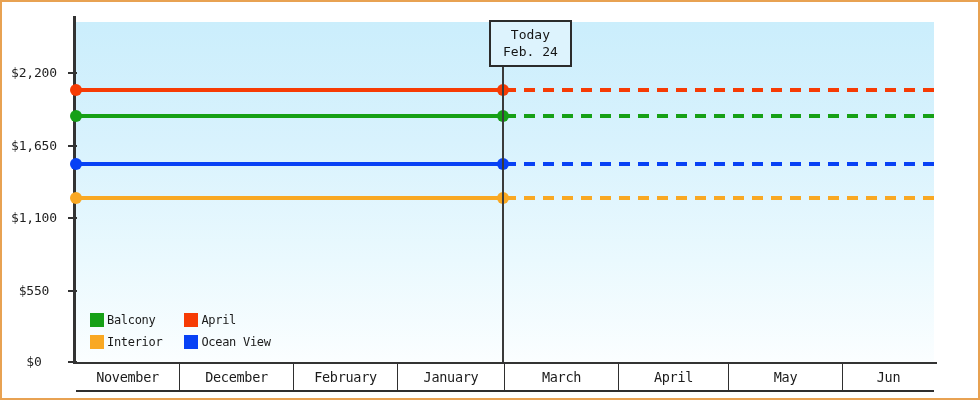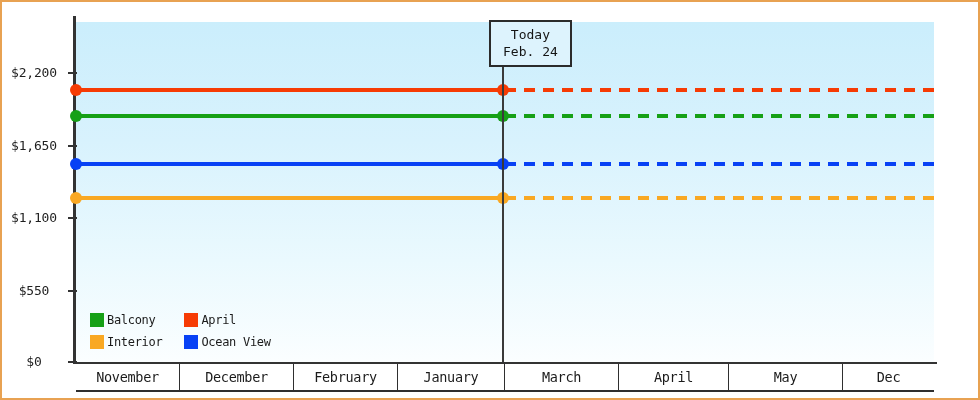--- a/index.html
+++ b/index.html
@@ -218,16 +218,16 @@
   </div>
 
   <div class="month-strip">
     <div class="month-cell" style="width:104px;">November</div>
     <div class="month-cell" style="width:114px;">December</div>
     <div class="month-cell" style="width:104px;">February</div>
     <div class="month-cell" style="width:107px;">January</div>
     <div class="month-cell" style="width:114px;">March</div>
     <div class="month-cell" style="width:110px;">April</div>
     <div class="month-cell" style="width:114px;text-align:right;">May</div>
-    <div class="month-cell" style="width:91px;">Dec</div>
+    <div class="month-cell" style="width:91px;">Jun</div>
   </div>
 
 </div>
 
 </body></html>

